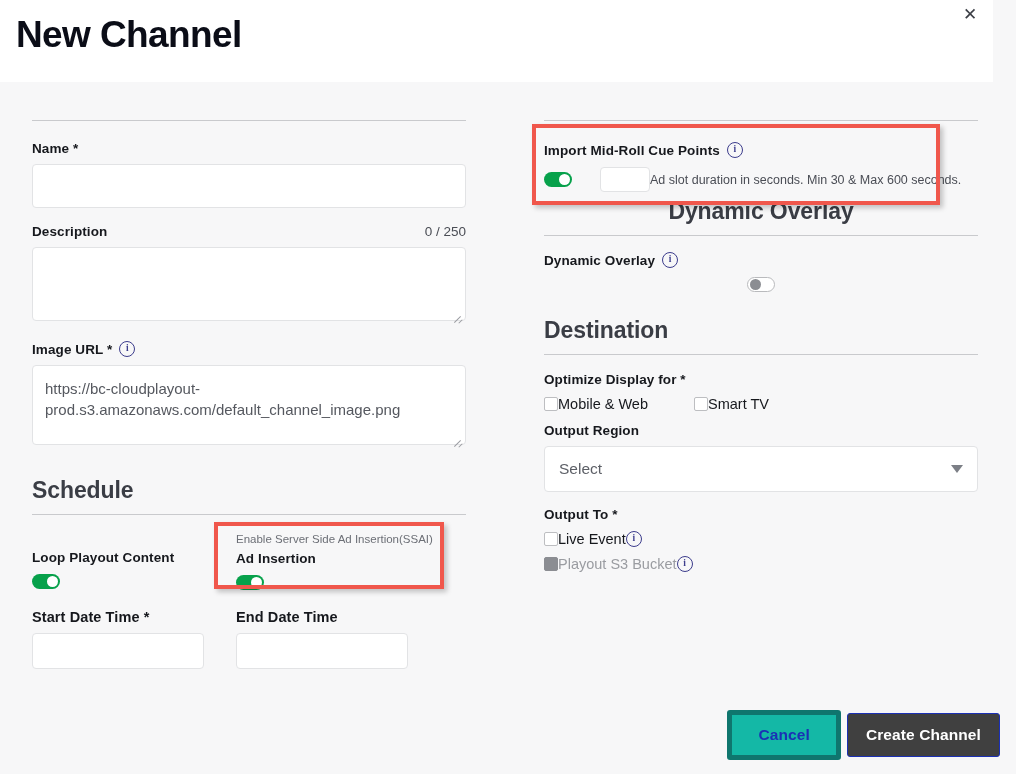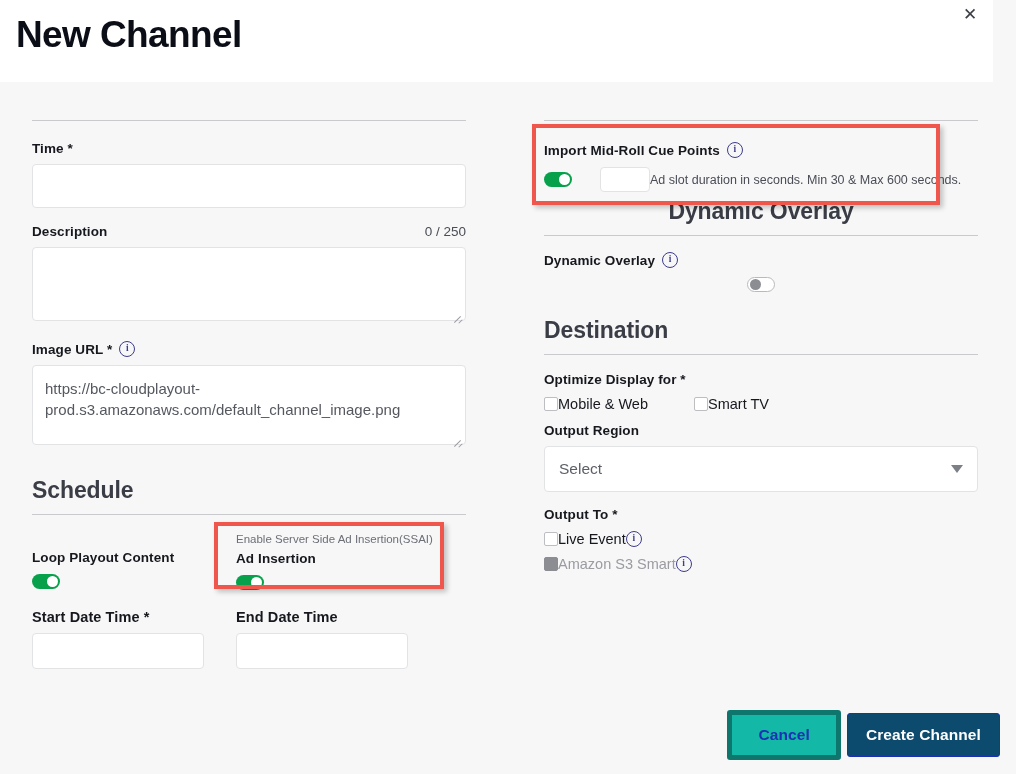--- a/index.html
+++ b/index.html
@@ -256,42 +256,42 @@
     box-sizing: border-box;
     letter-spacing: 0.1px;
   }
   .btn-cancel {
     background: #14b8a6;
     color: #1b30b5;
     border: 5px solid #0f766e;
     padding: 11px 26px;
   }
   .btn-primary {
-    background: #0c4a6e;
+    background: #404040;
     color: #ffffff;
     border: 1px solid #1b30b5;
     padding: 12px 18px;
   }
 
   .nowrap { white-space: nowrap; }
 </style>
 </head>
 <body>
 
 <div class="header">
   <div class="page-title">New Channel</div>
   <div class="close-btn">✕</div>
 </div>
 
 <div class="col-left">
 
   <div class="divider"></div>
 
   <div style="margin-top:20px;">
-    <div class="field-label">Time *</div>
+    <div class="field-label">Name *</div>
     <div style="margin-top:8px;position:relative;">
       <input class="textfield" style="height: 44px;" type="text" value="">
     </div>
   </div>
 
   <div style="margin-top:16px;">
     <div class="label-row">
       <div class="field-label">Description</div>
       <div class="counter">0 / 250</div>
     </div>
@@ -415,21 +415,21 @@
       <div class="field-label">Output To *</div>
       <div class="cb-row" style="margin-top:9px;">
         <div class="checkbox"></div>
         <div class="cb-label">Live Event</div>
         <div class="info-icon">
             <span>i</span>
           </div>
       </div>
       <div class="cb-row" style="margin-top:9px;">
         <div class="checkbox disabled"></div>
-        <div class="cb-label muted">Amazon S3 Smart</div>
+        <div class="cb-label muted">Playout S3 Bucket</div>
         <div class="info-icon">
             <span>i</span>
           </div>
       </div>
     </div>
   </div>
 </div>
 
 <div class="hl-box" style="left:532px;top:124px;width:408px;height:81px;"></div>
 <div class="hl-box" style="left:214px;top:522px;width:230px;height:67px;"></div>

